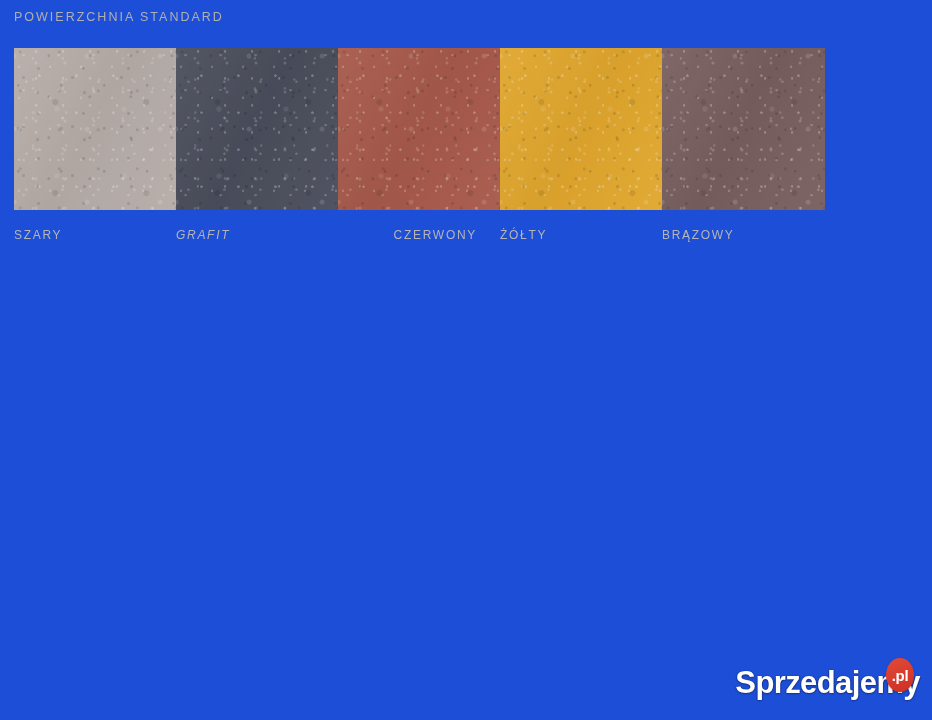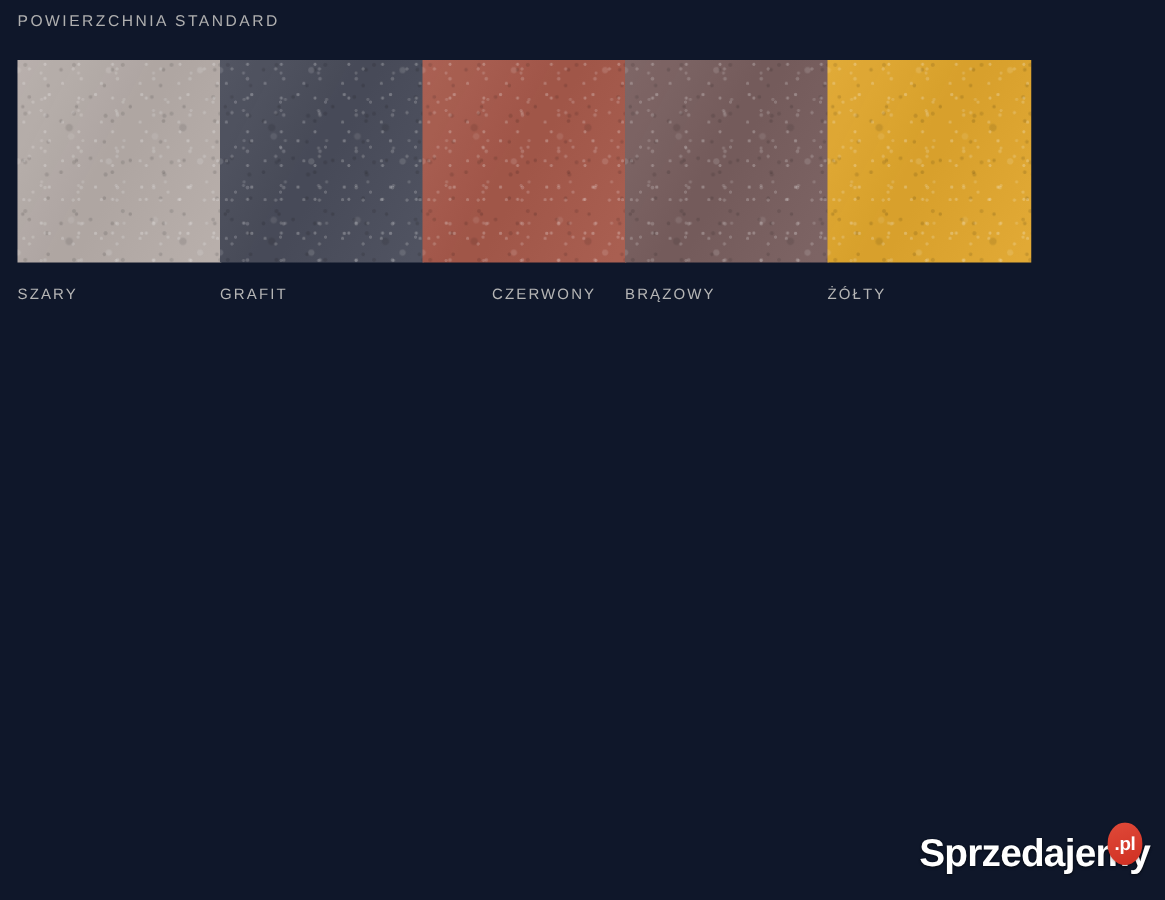--- a/index.html
+++ b/index.html
@@ -10,21 +10,21 @@
     height: 720px;
     background: #ffffff;
     font-family: "Liberation Sans", sans-serif;
     overflow: hidden;
   }
 
   #page {
     position: relative;
     width: 932px;
     height: 720px;
-    background: #0f172a;
+    background: #1d4ed8;
   }
 
   
   .section-title {
     position: absolute;
     left: 14px;
     top: 10px;
     font-size: 12.5px;
     letter-spacing: 2.0px;
     color: #b0b0b0;
@@ -171,36 +171,36 @@
   <div class="swatch-grid">
 
     <div class="swatch-row">
       <div class="swatch-cell">
         <div class="swatch-tile" style="background-color: rgb(183, 174, 170);"></div>
         <div class="swatch-label" style="color: rgb(181, 181, 181);">SZARY</div>
       </div>
 
       <div class="swatch-cell">
         <div class="swatch-tile" style="background-color: rgb(75, 78, 92);"></div>
-        <div class="swatch-label" style="color: rgb(181, 181, 181);">GRAFIT</div>
+        <div class="swatch-label" style="color: rgb(181, 181, 181); font-style: italic;">GRAFIT</div>
       </div>
 
       <div class="swatch-cell">
         <div class="swatch-tile" style="background-color: rgb(168, 90, 76);"></div>
         <div class="swatch-label" style="color: rgb(181, 181, 181); text-align: right;">CZERWONY</div>
       </div>
 
       <div class="swatch-cell">
+        <div class="swatch-tile" style="background-color: rgb(226, 168, 46);"></div>
+        <div class="swatch-label" style="color: rgb(181, 181, 181);">ŻÓŁTY</div>
+      </div>
+
+      <div class="swatch-cell">
         <div class="swatch-tile" style="background-color: rgb(122, 96, 96);"></div>
         <div class="swatch-label" style="color: rgb(181, 181, 181);">BRĄZOWY</div>
-      </div>
-
-      <div class="swatch-cell">
-        <div class="swatch-tile" style="background-color: rgb(226, 168, 46);"></div>
-        <div class="swatch-label" style="color: rgb(181, 181, 181);">ŻÓŁTY</div>
       </div>
     </div>
 
 
   </div>
 
   <div class="watermark">
     <span class="watermark-text" style="color: rgb(255, 255, 255);">Sprzedajemy</span>
     <span class="watermark-badge" style="background-color: rgb(217, 58, 43);">
       <span class="watermark-badge-text">.pl</span>

